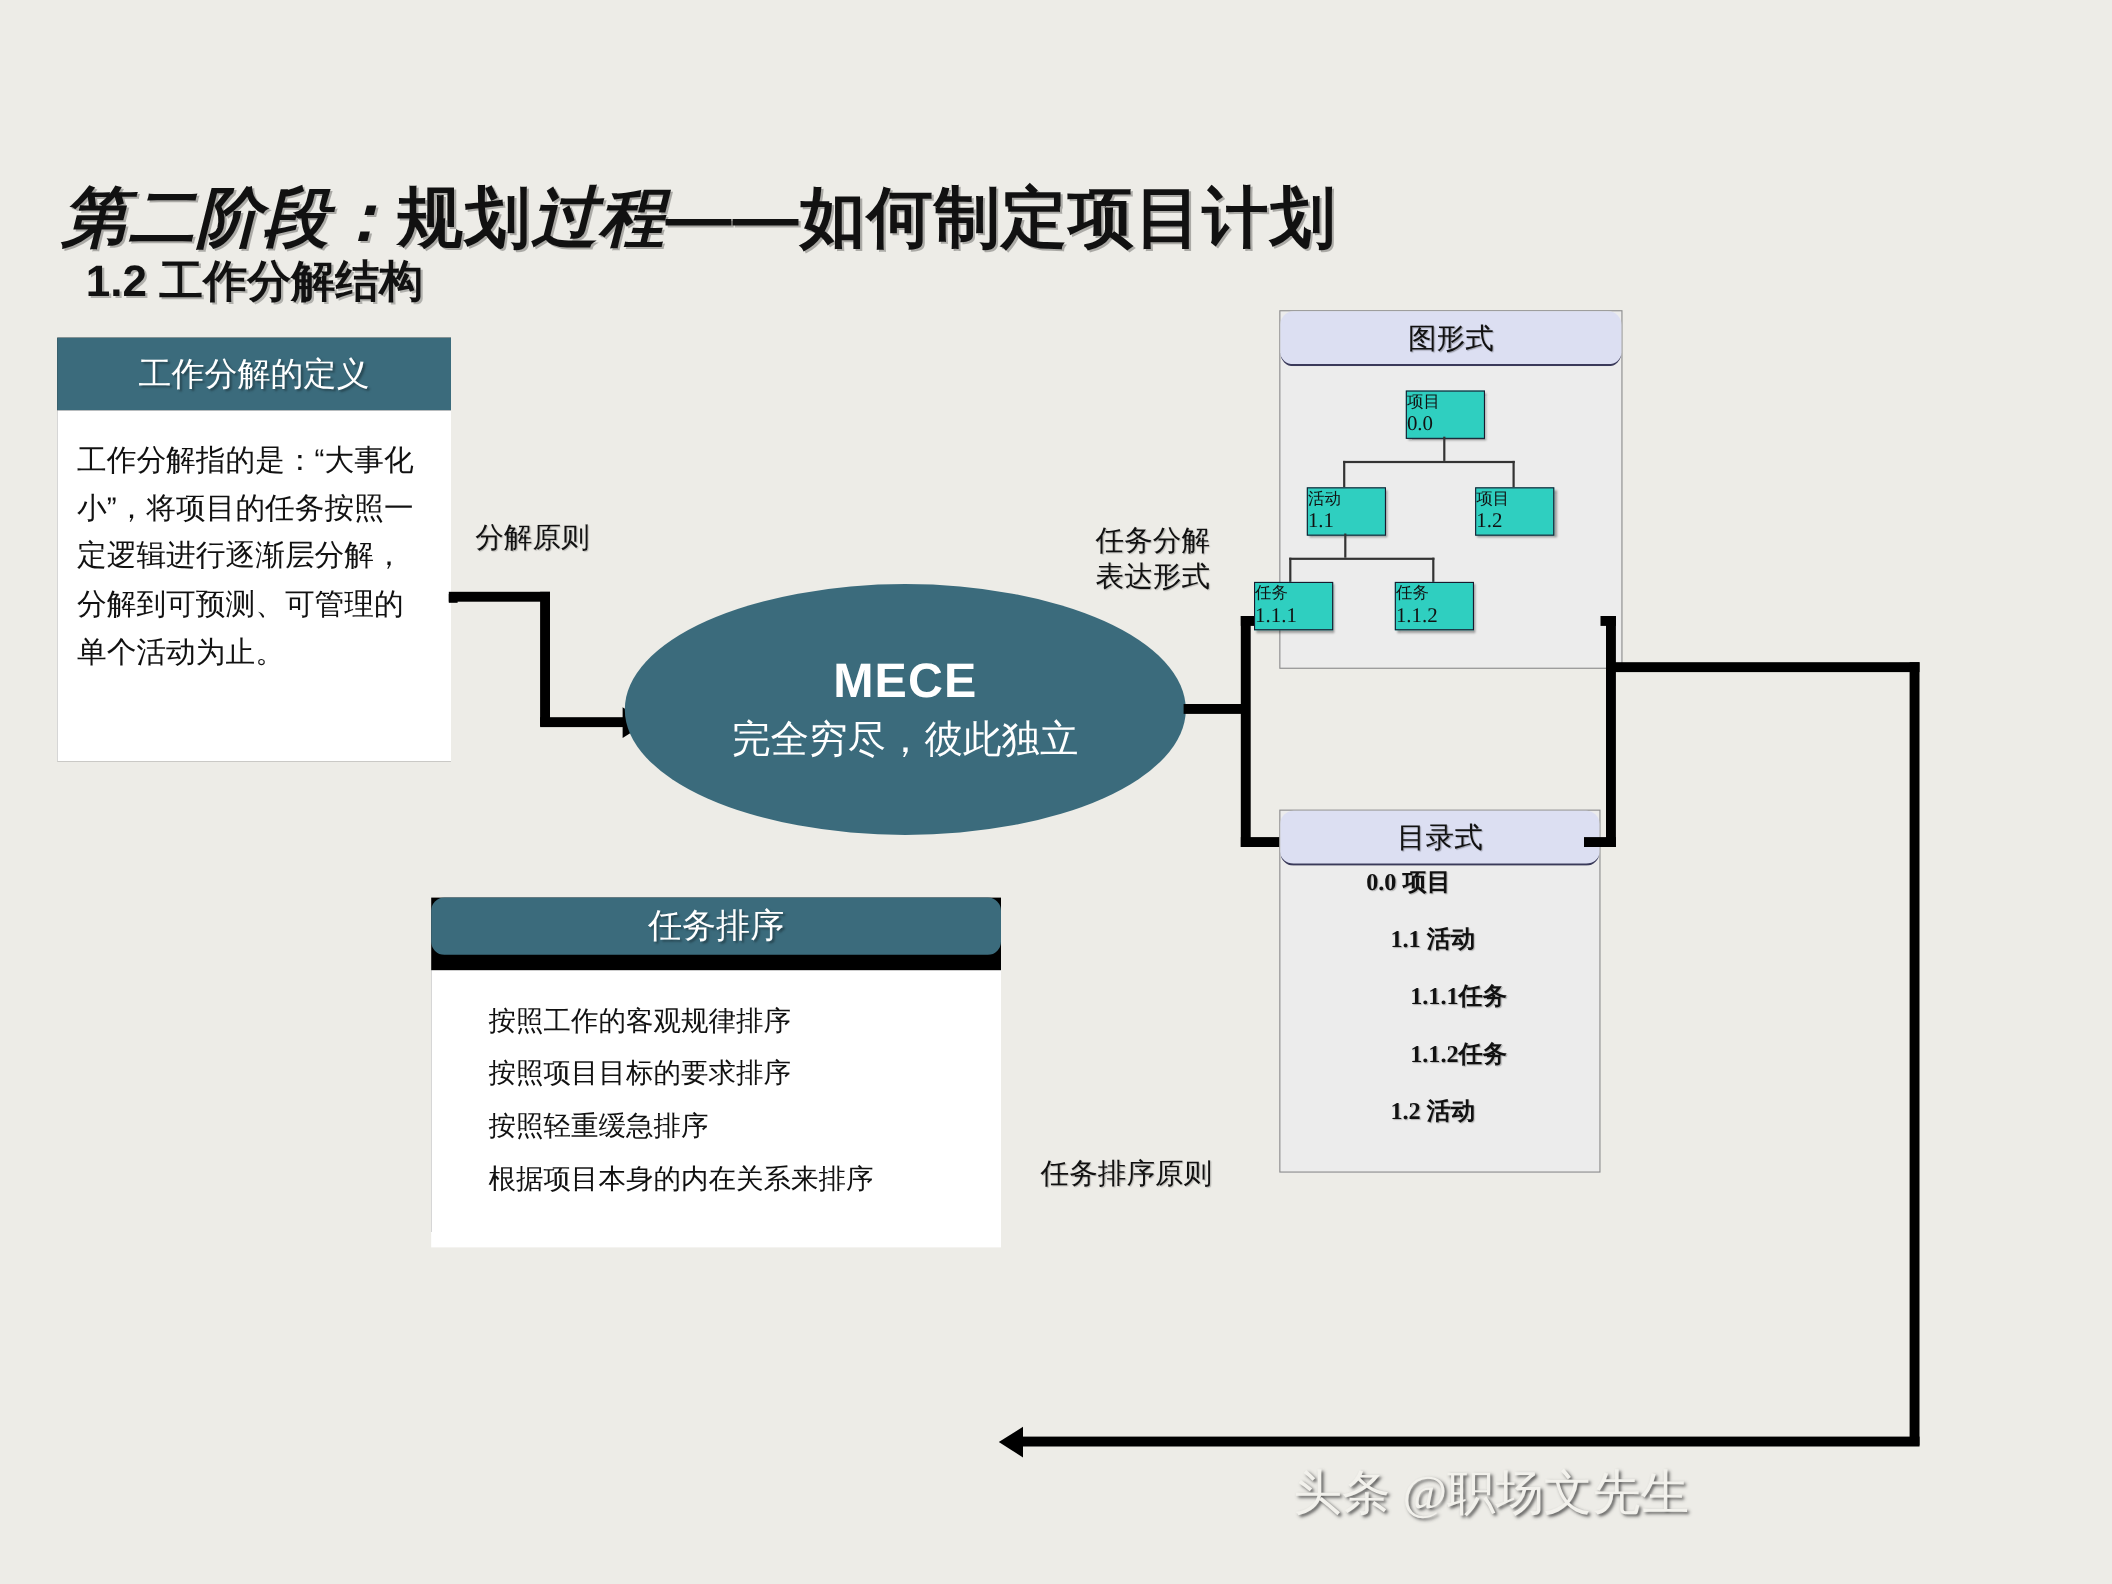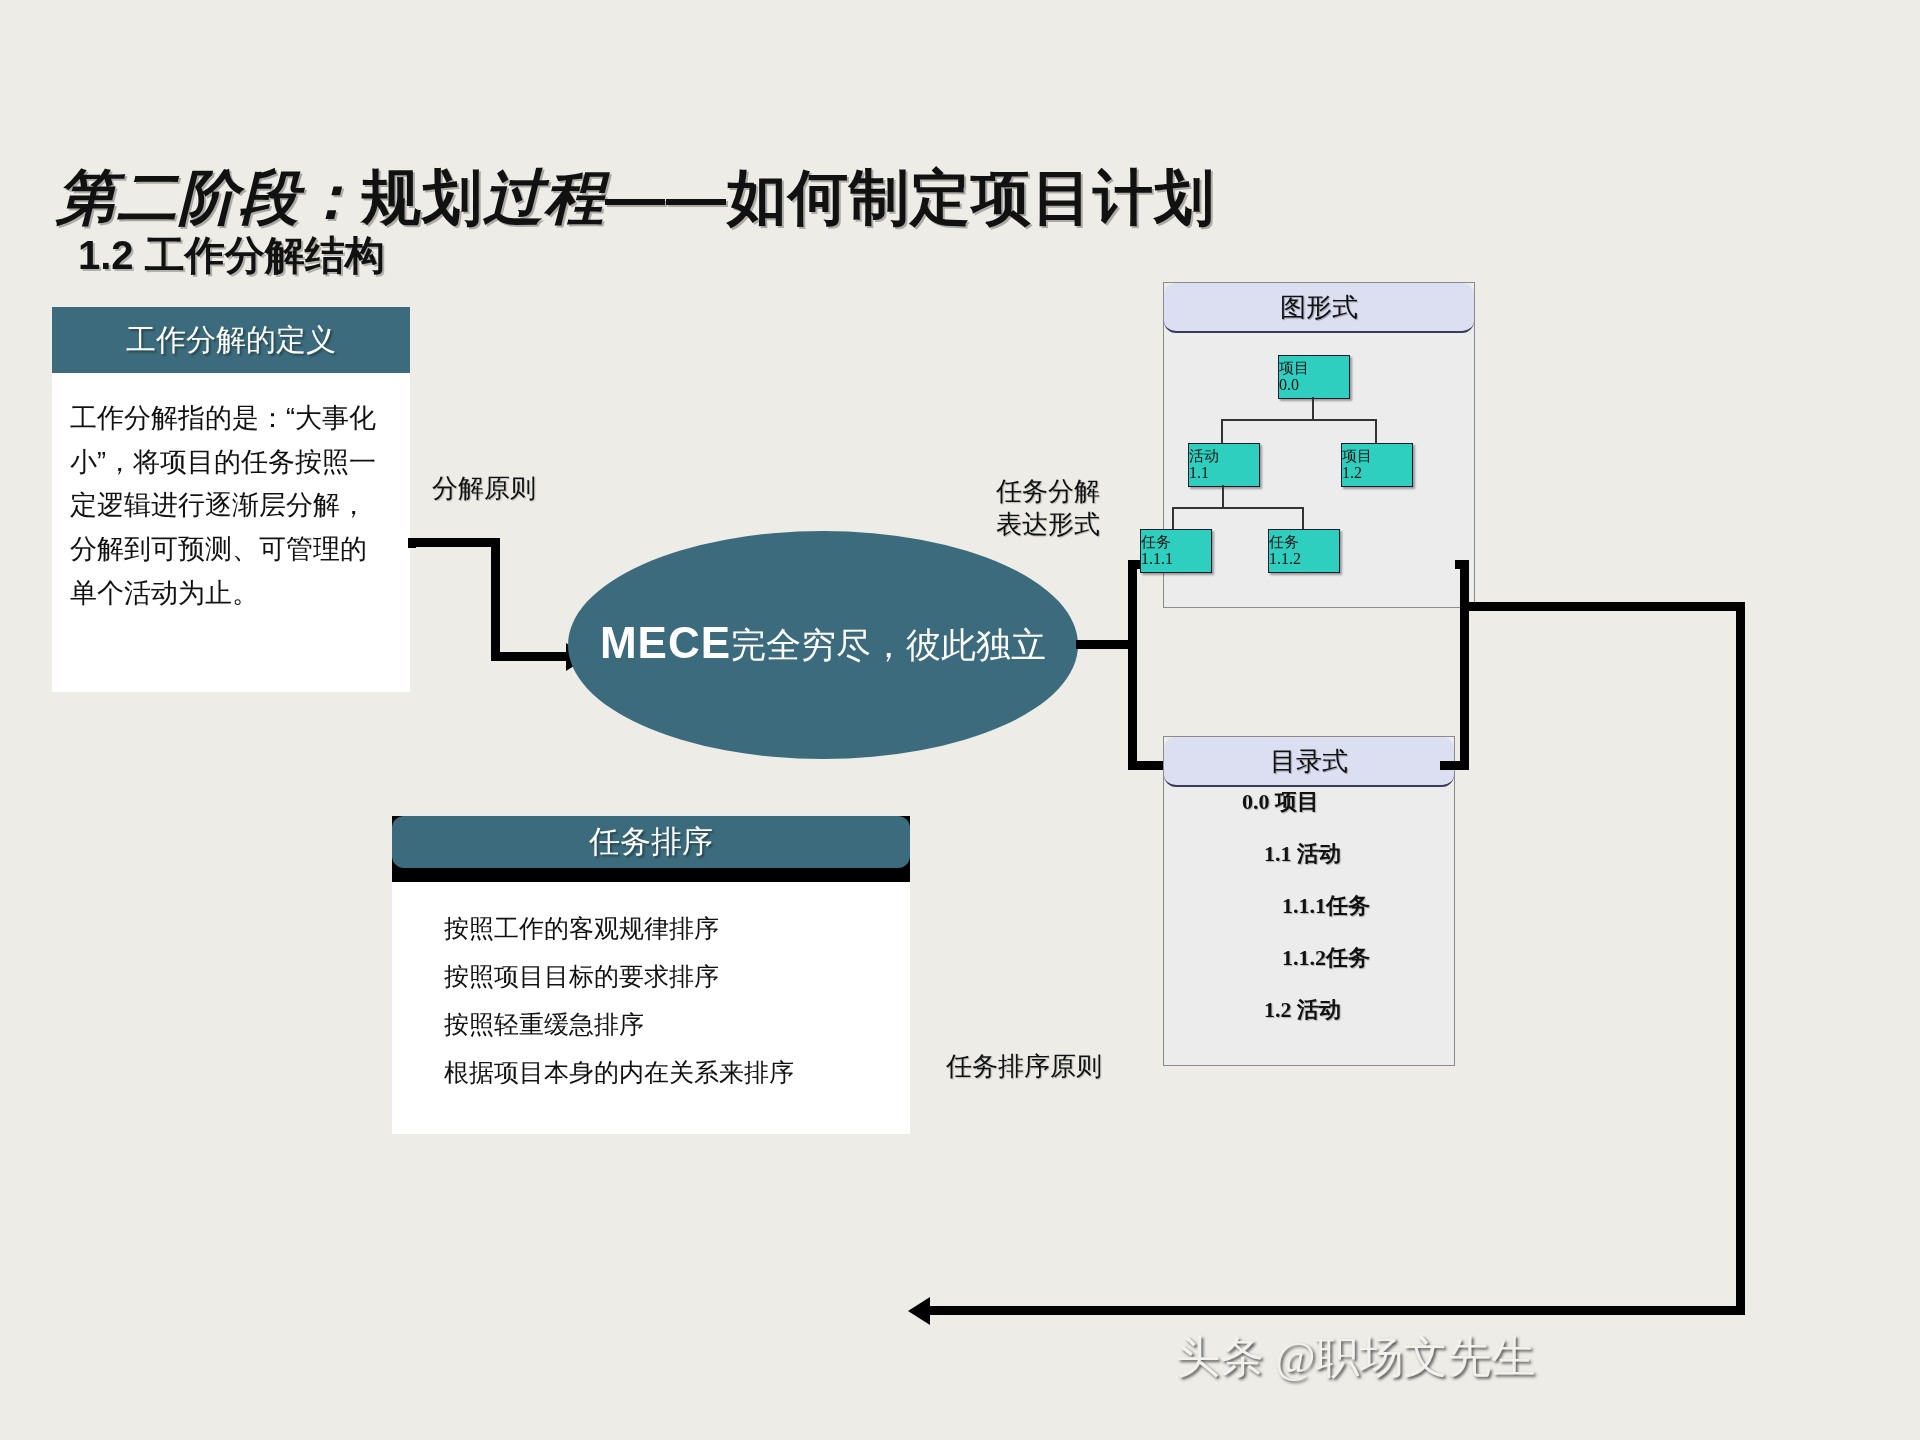--- a/index.html
+++ b/index.html
@@ -55,21 +55,21 @@
     height:252px;box-sizing:border-box;
     padding:22px 0 0 52px;
     font-size:25px;line-height:1.92;color:#111;margin-top:14px;
   }
   #order-card .panel-body div{white-space:nowrap;}
 
   
   #mece{
     position:absolute;left:568px;top:531px;width:510px;height:228px;
     background:#3b6b7c;border-radius:50%;
-    display:flex;flex-direction:row;align-items:center;justify-content:center;
+    display:flex;flex-direction:column;align-items:center;justify-content:center;
     color:#fff;
   }
   #mece .mece-main{
     font-size:44px;font-weight:bold;letter-spacing:1px;
     font-family:"Liberation Sans","DejaVu Sans",sans-serif;
     margin-bottom:4px;
   }
   #mece .mece-sub{
     font-size:35px;
     font-family:"Liberation Serif","DejaVu Serif",serif;
@@ -100,21 +100,21 @@
   
   .tree{position:relative;width:100%;height:272px;}
   .node{
     position:absolute;background:#2fcfc0;border:1px solid #1a1a2e;
     display:flex;flex-direction:column;align-items:flex-start;justify-content:center;
     font-family:"Liberation Serif","DejaVu Serif",serif;
     color:#111;line-height:1.12;
     box-shadow:2px 2px 2px rgba(0,0,0,.35);
   }
   .node .n1{font-size:15px;}
-  .node .n2{font-size:16px;}
+  .node .n2{font-size:19px;}
   .ln{position:absolute;background:#333;}
 
   
   .conn-label{
     position:absolute;font-size:26px;color:#111;white-space:nowrap;
     line-height:1.25;
     text-shadow:1px 1px 1px rgba(0,0,0,.22);
   }
   #lbl-principle{left:432px;top:472px;}
   #lbl-express{left:996px;top:475px;}

